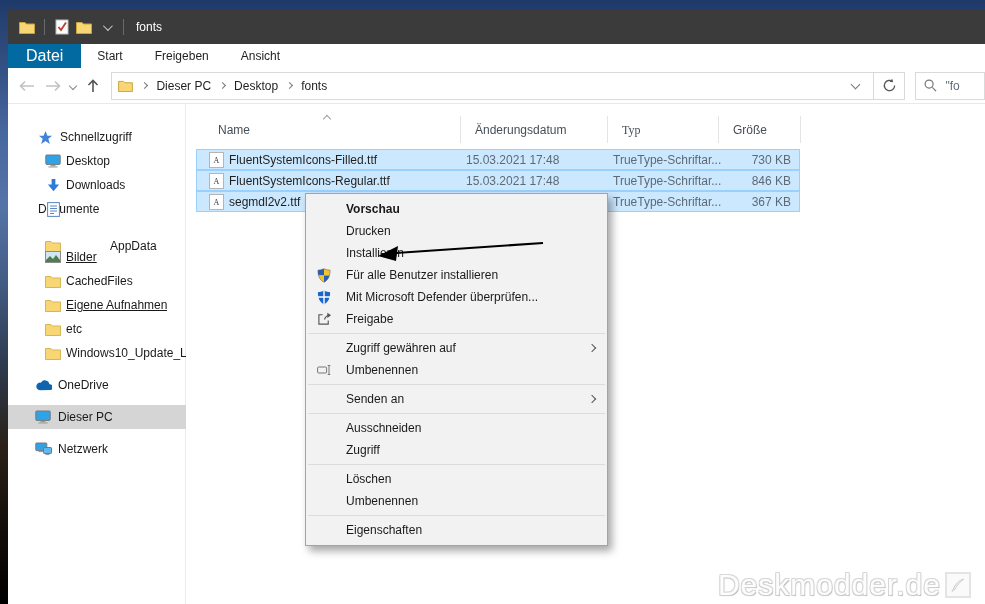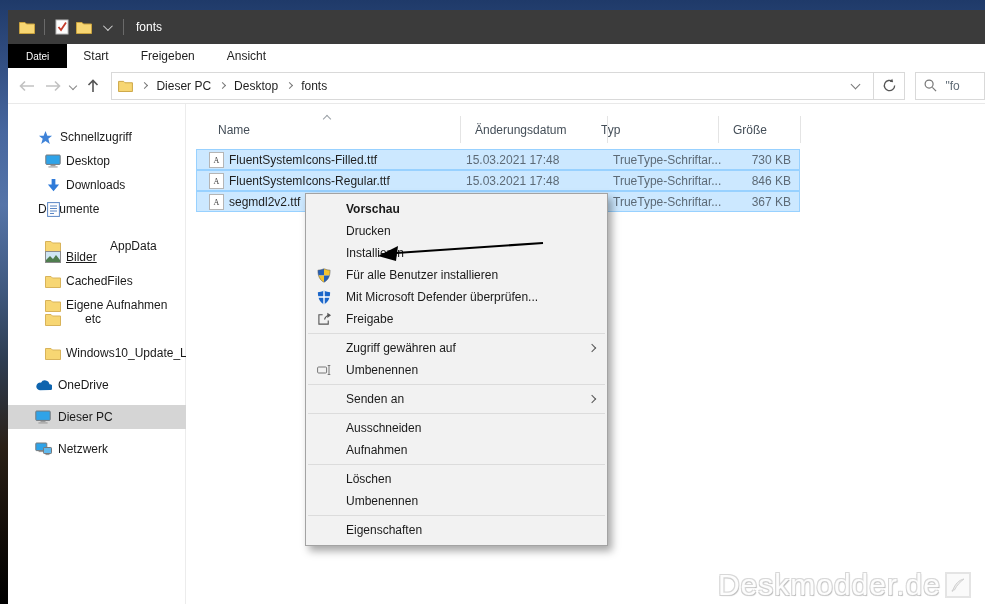--- a/index.html
+++ b/index.html
@@ -13,21 +13,21 @@
   }
   
   .window { position:absolute; left:8px; top:10px; right:0; bottom:0; background:#fff; }
   .titlebar { position:absolute; left:0; top:0; right:0; height:34px; background:#3b3b3b; display:flex; align-items:center; padding-left:8px; color:#fff; }
   .qat-sep { width:1px; height:16px; background:#6a6a6a; margin:0 6px; }
   .qat-btn { display:flex; align-items:center; justify-content:center; width:22px; height:22px; }
   .qat-chev { width:7px; height:7px; border-right:1.5px solid #cfcfcf; border-bottom:1.5px solid #cfcfcf; transform:rotate(45deg) translateY(-2px); }
   .win-title { margin-left:6px; font-size:12px; color:#fff; }
 
   .tabrow { position:absolute; left:0; top:34px; right:0; height:24px; background:#fff; display:flex; align-items:stretch; }
-  .tab-file { background:#000000; color:#fff; padding:0 18px; display:flex; align-items:center; font-size:10px; }
+  .tab-file { background:#0369a1; color:#fff; padding:0 18px; display:flex; align-items:center; font-size:16px; }
   .tab { color:#1f1f1f; padding:0 16px; display:flex; align-items:center; font-size:12px; }
 
   .addressrow { position:absolute; left:0; top:58px; right:0; height:36px; background:#fff; border-bottom:1px solid #e9e9e9; display:flex; align-items:center; }
   .navbtn { width:26px; height:26px; display:flex; align-items:center; justify-content:center; }
   .chev-sm-down { width:6px; height:6px; border-right:1.3px solid #8a8a8a; border-bottom:1.3px solid #8a8a8a; transform:rotate(45deg); margin:0 4px; }
   .addressbox { flex:0 0 auto; width:794px; height:28px; margin-left:6px; border:1px solid #d9d9d9; display:flex; align-items:center; padding-left:6px; }
   .crumb-chev { width:5px; height:5px; border-right:1.3px solid #777; border-bottom:1.3px solid #777; transform:rotate(-45deg); margin:0 9px; flex:0 0 auto; }
   .crumb { color:#1f1f1f; white-space:nowrap; }
   .addr-spacer { flex:1; }
   .addr-chev { width:7px; height:7px; border-right:1.4px solid #777; border-bottom:1.4px solid #777; transform:rotate(45deg); margin-right:14px; margin-top:-3px; }
@@ -232,30 +232,30 @@
 
     <div class="side-item" style="top:165px;">
       <span class="s-ic" style="left:36px;">
         <svg width="16" height="13" viewBox="0 0 16 13">
             <path d="M0.5 1.5 L6 1.5 L7.5 3 L15.5 3 L15.5 12.5 L0.5 12.5 Z" fill="#f7d673" stroke="#d8b35a"></path>
           </svg>
       </span>
       <span class="lbl" style="margin-left:58px;">CachedFiles</span>
     </div>
 
-    <div class="side-item" style="top:189px;">
+    <div class="side-item" style="top:189px;text-decoration:underline;">
       <span class="s-ic" style="left:36px;">
         <svg width="16" height="13" viewBox="0 0 16 13">
             <path d="M0.5 1.5 L6 1.5 L7.5 3 L15.5 3 L15.5 12.5 L0.5 12.5 Z" fill="#f7d673" stroke="#d8b35a"></path>
           </svg>
       </span>
       <span class="lbl" style="margin-left:58px;">Eigene Aufnahmen</span>
     </div>
 
-    <div class="side-item" style="top:203px;padding-left:19px;">
+    <div class="side-item" style="top:213px;">
       <span class="s-ic" style="left:36px;">
         <svg width="16" height="13" viewBox="0 0 16 13">
             <path d="M0.5 1.5 L6 1.5 L7.5 3 L15.5 3 L15.5 12.5 L0.5 12.5 Z" fill="#f7d673" stroke="#d8b35a"></path>
           </svg>
       </span>
       <span class="lbl" style="margin-left:58px;">etc</span>
     </div>
 
     <div class="side-item" style="top:237px;">
       <span class="s-ic" style="left:36px;">
@@ -297,21 +297,21 @@
       </span>
       <span class="lbl" style="margin-left:50px;">Netzwerk</span>
     </div>
   </div>
 
   <div class="filepane">
     <div class="listhead">
       <span class="sort-chev"></span>
       <span class="col-label" style="left:22px;">Name</span>
       <span class="col-label" style="left:279px;">Änderungsdatum</span>
-      <span class="col-label" style="left:405px;">Typ</span>
+      <span class="col-label" style="left:426px;font-family:Liberation Serif, serif;">Typ</span>
       <span class="col-label" style="left:537px;">Größe</span>
       <span class="colsep" style="left:264px;"></span>
       <span class="colsep" style="left:411px;"></span>
       <span class="colsep" style="left:522px;"></span>
       <span class="colsep" style="left:604px;"></span>
     </div>
 
     <div class="filerow" style="top:45px;">
       <span class="tticon">A</span>
       <span class="f-name">FluentSystemIcons-Filled.ttf</span>
@@ -401,21 +401,21 @@
   <div class="msep"></div>
   <div class="mi">
     <span>Senden an</span>
     <span class="mi-sub"></span>
   </div>
   <div class="msep"></div>
   <div class="mi">
       <span>Ausschneiden</span>
     </div>
   <div class="mi">
-      <span>Aufnahmen</span>
+      <span>Zugriff</span>
     </div>
   <div class="msep"></div>
   <div class="mi">
       <span>Löschen</span>
     </div>
   <div class="mi">
       <span>Umbenennen</span>
     </div>
   <div class="msep"></div>
   <div class="mi">

